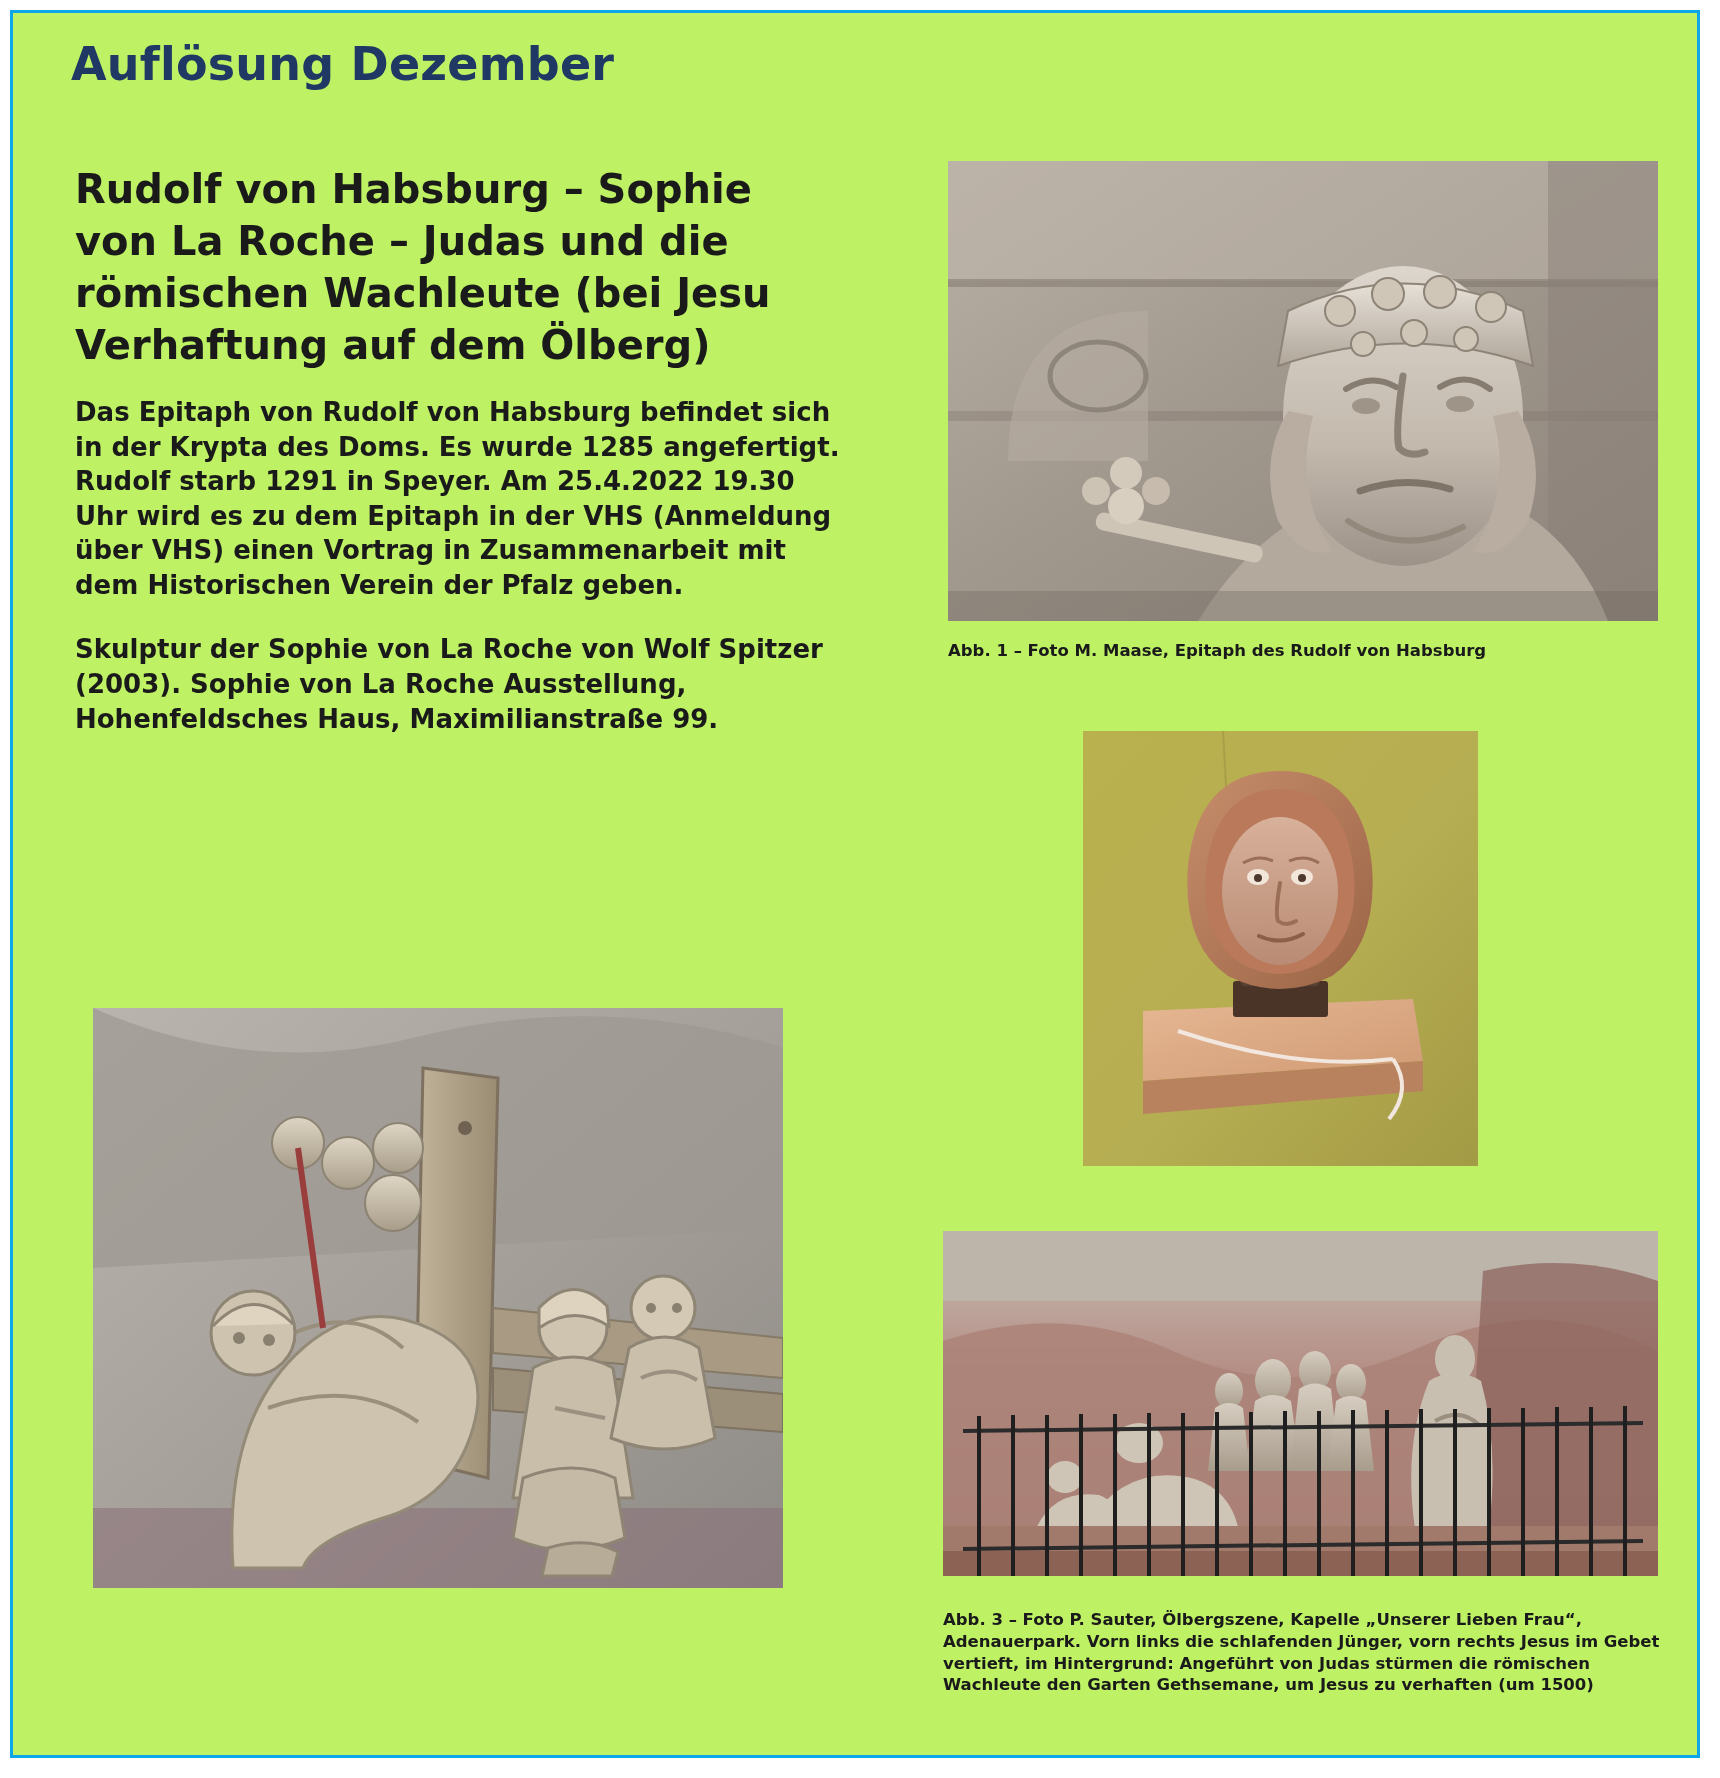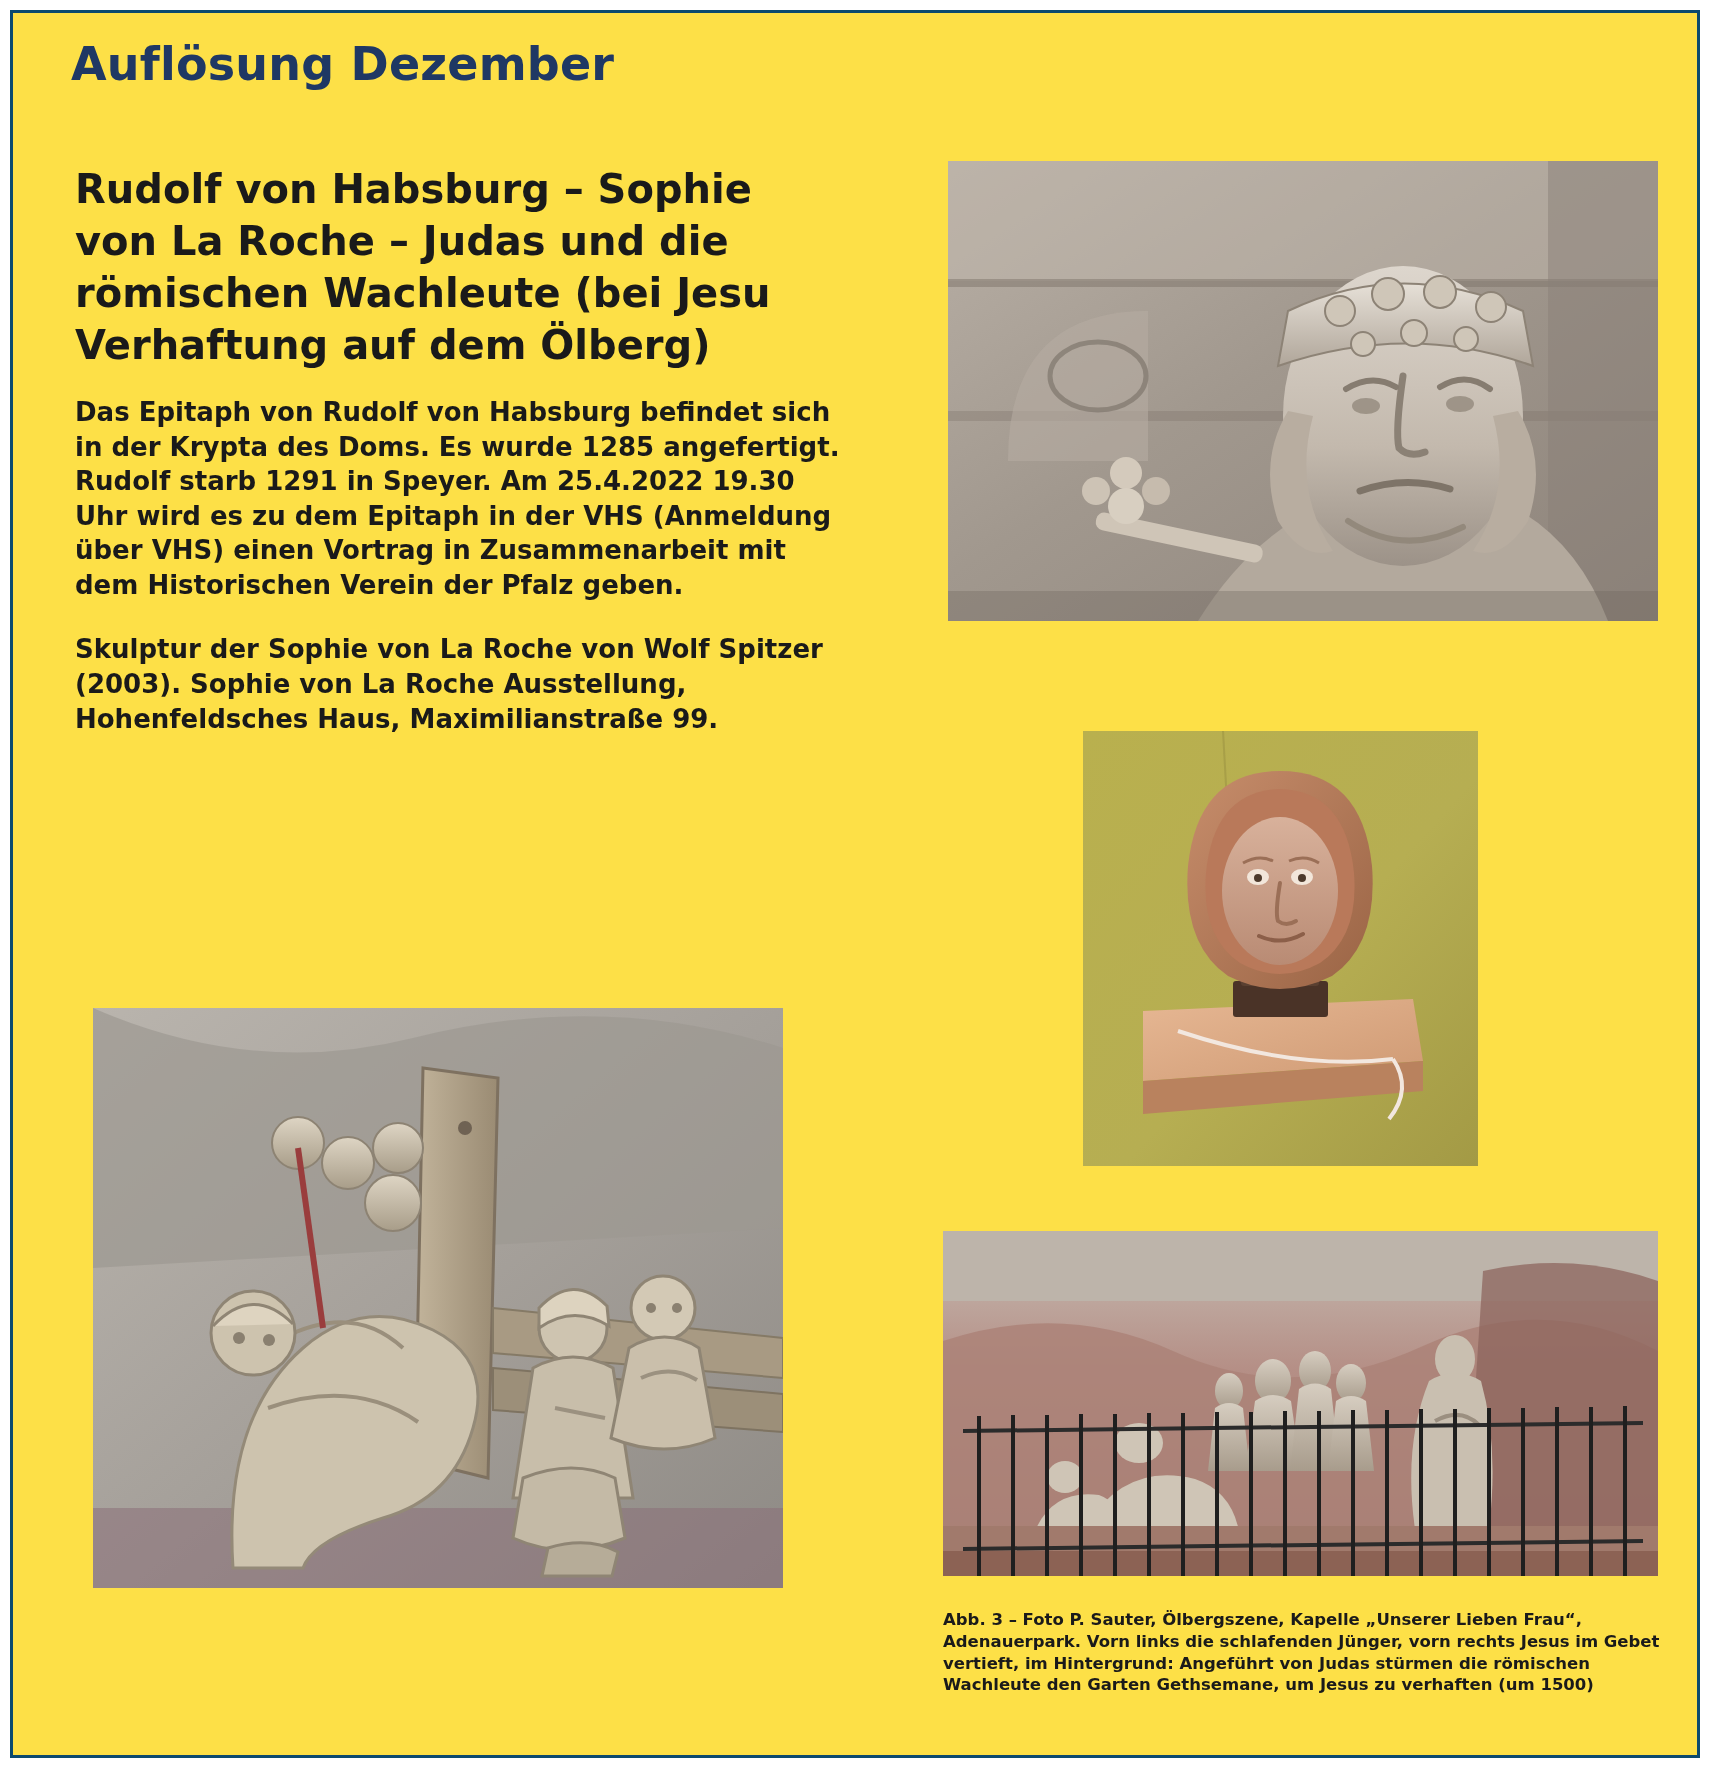--- a/index.html
+++ b/index.html
@@ -15,22 +15,22 @@
     color: #1a1a1a;
     overflow: hidden;
   }
 
   .page {
     position: absolute;
     left: 10px;
     top: 10px;
     width: 1690px;
     height: 1748px;
-    background: #fde047;
-    border: 3px solid #0c4a6e;
+    background: #bef264;
+    border: 3px solid #0ea5e9;
     box-sizing: border-box;
   }
 
   .page-title {
     position: absolute;
     left: 58px;
     top: 24px;
     font-size: 46px;
     font-weight: bold;
     color: #1f3864;
@@ -169,20 +169,21 @@
           <rect x="150" y="350" width="170" height="18" rx="8" fill="#cfc5b7" transform="rotate(12 150 350)"></rect>
           <circle cx="148" cy="330" r="14" fill="#cdc3b5"></circle>
           <circle cx="178" cy="312" r="16" fill="#d4cabc"></circle>
           <circle cx="208" cy="330" r="14" fill="#c6bbad"></circle>
           <circle cx="178" cy="345" r="18" fill="#d8cfc1"></circle>
         </g>
         <rect x="0" y="430" width="710" height="30" fill="#6f675f" opacity="0.35"></rect>
       </svg>
     </div>
   </div>
+  <div class="caption" id="cap-epitaph">Abb. 1 – Foto M. Maase, Epitaph des Rudolf von Habsburg</div>
 
   <div class="figure" id="fig-sophie">
     <div class="frame">
       <svg viewBox="0 0 395 435" preserveAspectRatio="xMidYMid slice" aria-hidden="true">
         <defs>
           <linearGradient id="wallY" x1="0" y1="0" x2="1" y2="1">
             <stop offset="0%" stop-color="#b9b04e"></stop>
             <stop offset="55%" stop-color="#b6ae52"></stop>
             <stop offset="100%" stop-color="#a39a45"></stop>
           </linearGradient>

